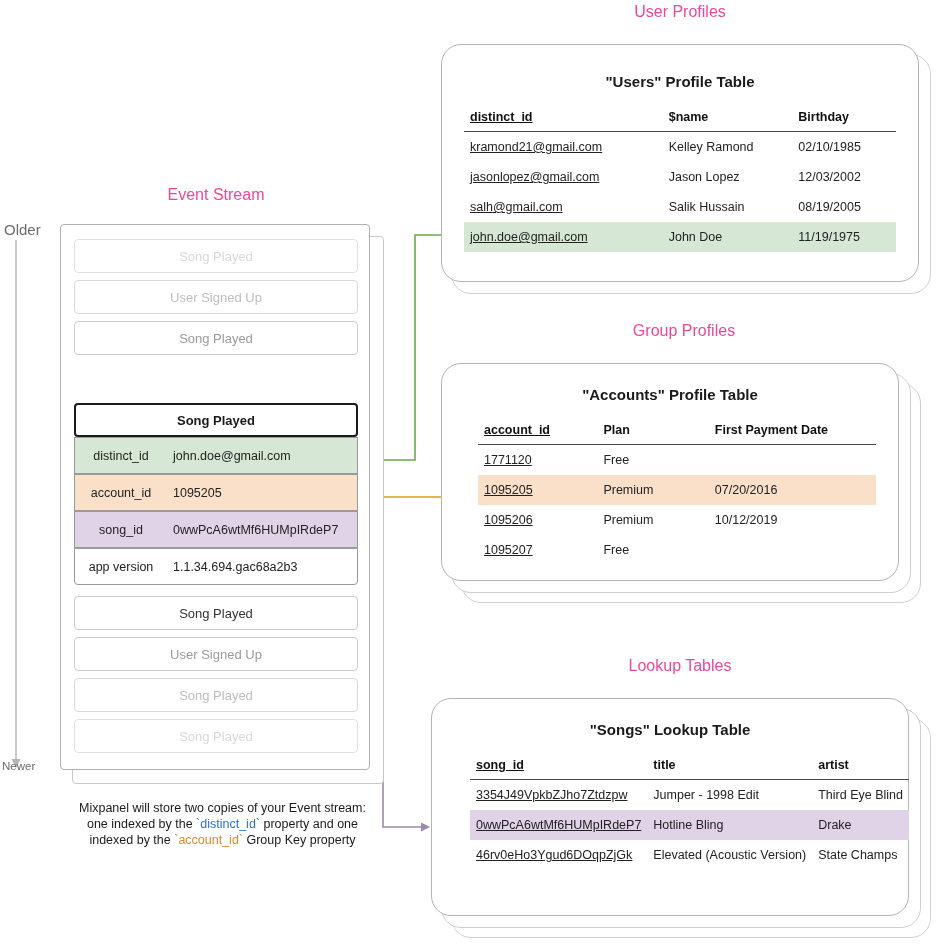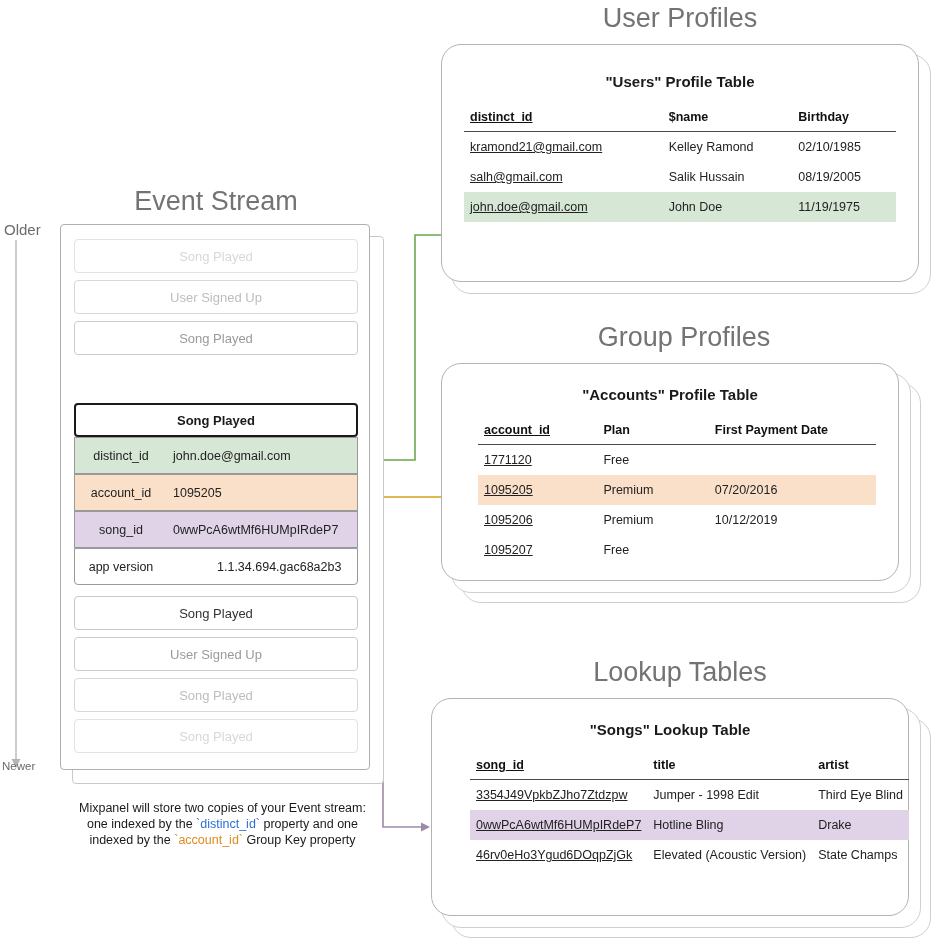--- a/index.html
+++ b/index.html
@@ -12,22 +12,22 @@
     height: 951px;
     position: relative;
     font-family: "Liberation Sans", sans-serif;
     color: #1a1a1a;
     overflow: hidden;
   }
   .abs { position: absolute; }
 
   
   .section-title {
-    font-size: 27px;
-    color: #737373;
+    font-size: 16px;
+    color: #ec4899;
     text-align: center;
     white-space: nowrap;
   }
 
   
   #event-stream-stack {
     left: 60px;
     top: 224px;
     width: 324px;
     height: 560px;
@@ -105,21 +105,21 @@
     color: #222;
   }
   .prop-row .v {
     flex: 1;
     padding-left: 6px;
     color: #222;
   }
   .hl-green { background: #d6e8d5; }
   .hl-orange { background: #fbe0c9; }
   .hl-purple { background: #e0d3e8; }
-  .plain-row { background: #fff; border-radius: 0 0 4px 4px; gap: 44px; }
+  .plain-row { background: #fff; border-radius: 0 0 4px 4px; }
 
   
   #stream-caption {
     left: 50px;
     top: 800px;
     width: 345px;
     text-align: center;
     font-size: 12.5px;
     line-height: 16px;
     color: #1a1a1a;
@@ -280,20 +280,25 @@
             <th style="width:24%;">Birthday</th>
           </tr>
         </thead>
         <tbody>
           <tr>
             <td class="id">kramond21@gmail.com</td>
             <td>Kelley Ramond</td>
             <td>02/10/1985</td>
           </tr>
           <tr>
+            <td class="id">jasonlopez@gmail.com</td>
+            <td>Jason Lopez</td>
+            <td>12/03/2002</td>
+          </tr>
+          <tr>
             <td class="id">salh@gmail.com</td>
             <td>Salik Hussain</td>
             <td>08/19/2005</td>
           </tr>
           <tr class="row-green">
             <td class="id">john.doe@gmail.com</td>
             <td>John Doe</td>
             <td>11/19/1975</td>
           </tr>
         </tbody>

